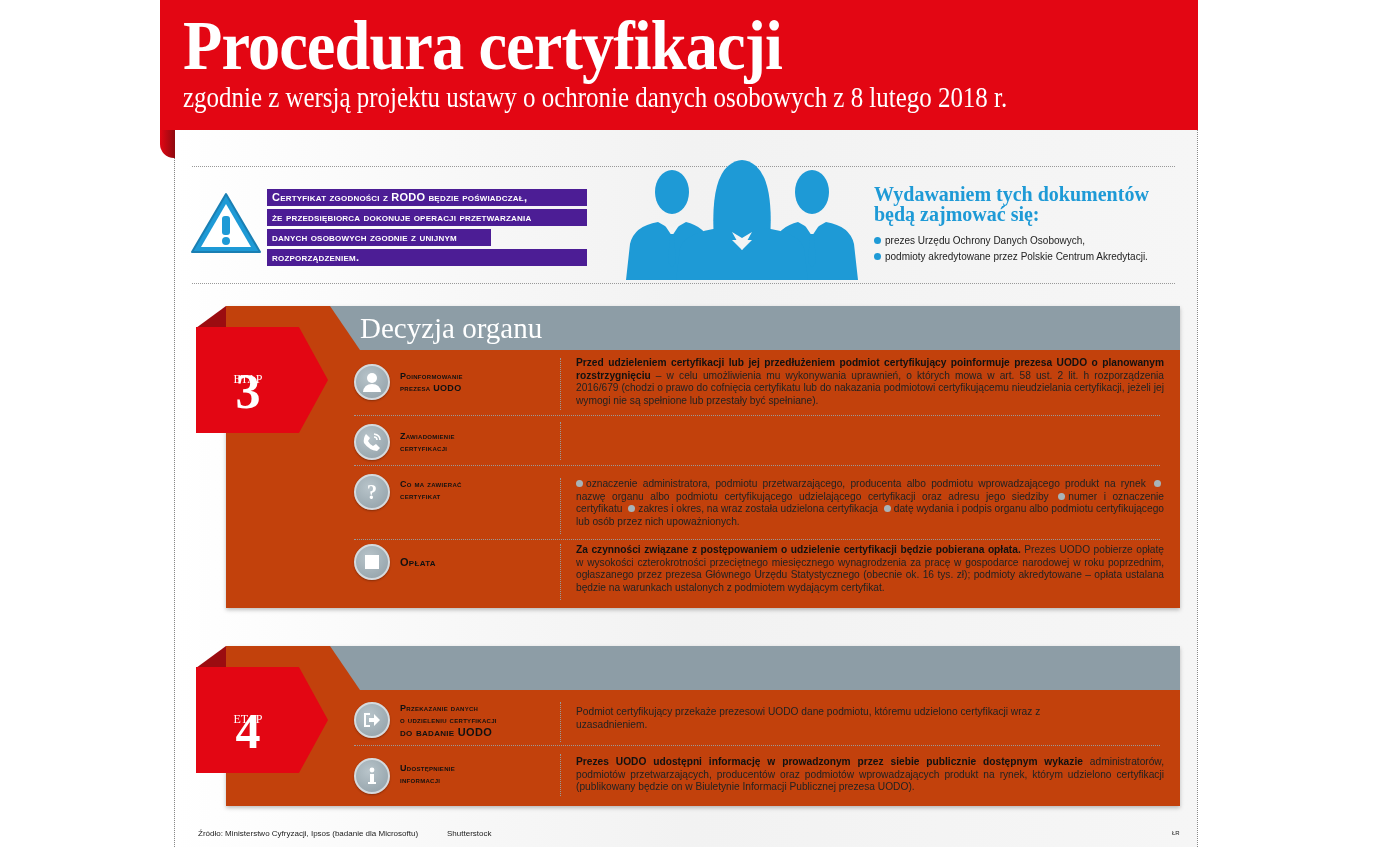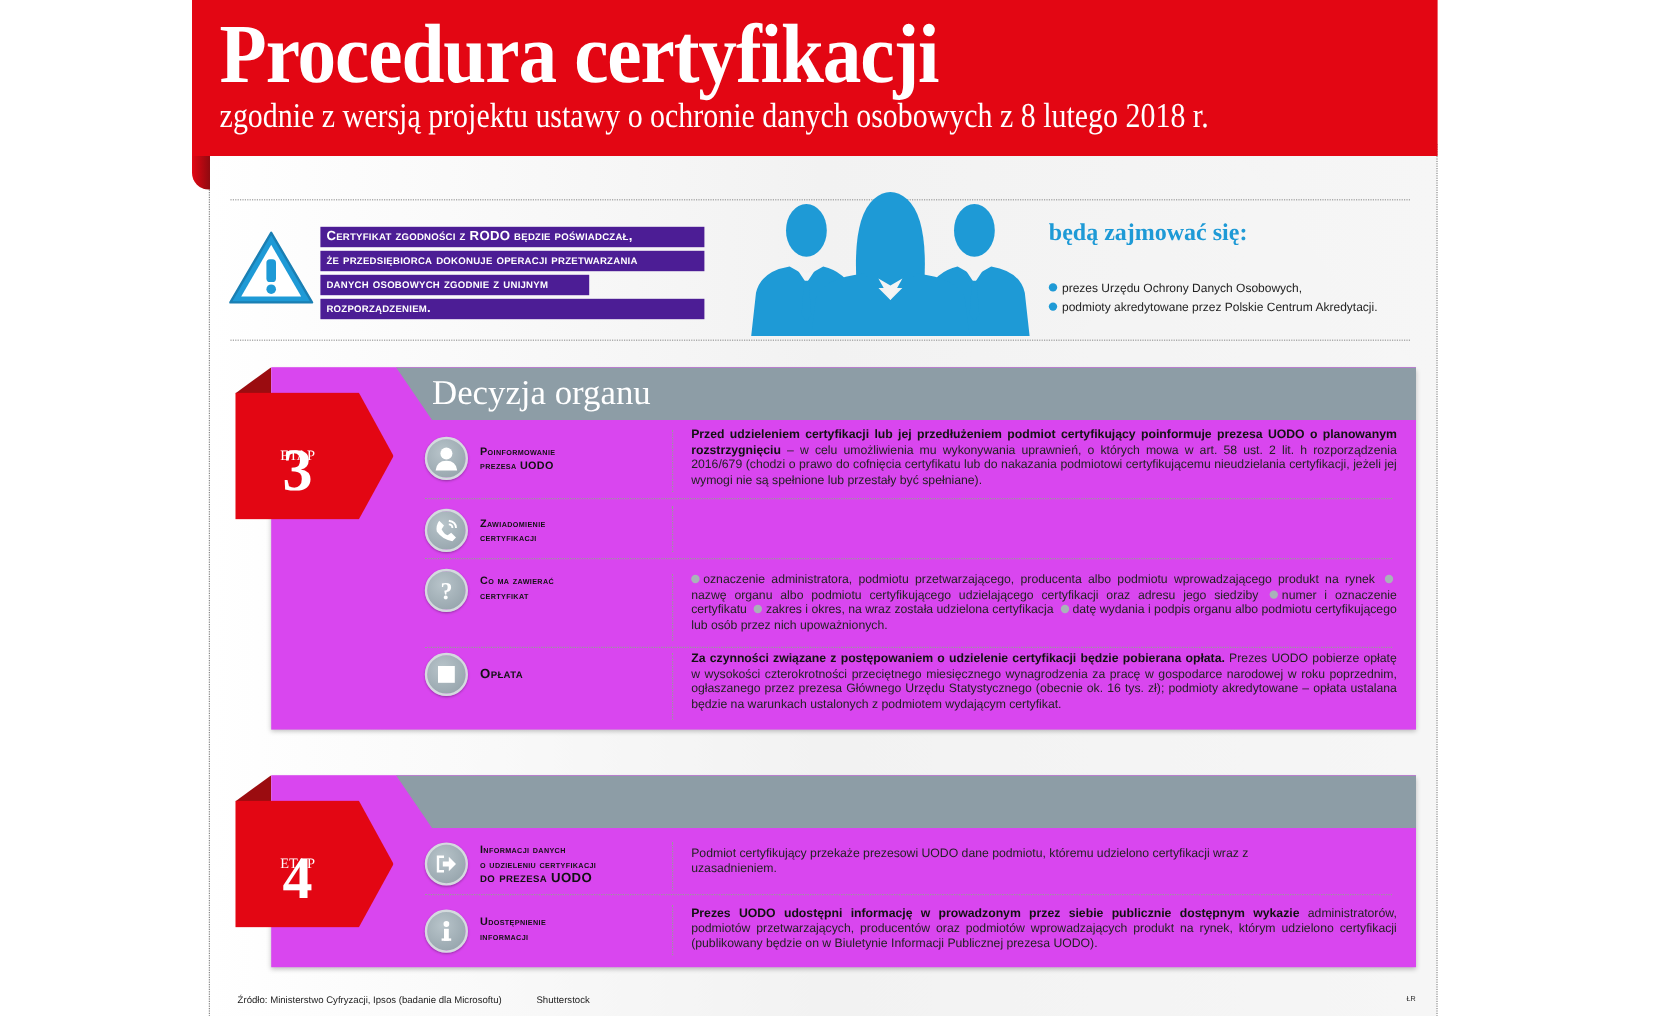--- a/index.html
+++ b/index.html
@@ -47,21 +47,21 @@
   .people { position: absolute; left: 624px; top: 152px; width: 236px; height: 128px; }
   .issuers-title {
     position: absolute; left: 874px; top: 184px; color: #1e9ad6;
     font-family: "Liberation Serif", serif; font-weight: bold; font-size: 20px; line-height: 20px;
   }
   .issuers-list { position: absolute; left: 874px; top: 233px; list-style: none; }
   .issuers-list li { font-size: 10px; line-height: 16px; color: #222; white-space: nowrap; }
   .dot-blue { display: inline-block; width: 7px; height: 7px; border-radius: 50%; background: #1e9ad6; margin-right: 4px; vertical-align: 0px; }
 
   .stage {
-    position: absolute; left: 226px; width: 954px; background: #d946ef;
+    position: absolute; left: 226px; width: 954px; background: #c2410c;
     box-shadow: 0 2px 4px rgba(0,0,0,0.25);
   }
   .stage-head {
     position: absolute; left: 104px; top: 0; right: 0; height: 44px; background: #8d9da6;
     clip-path: polygon(0 0, 100% 0, 100% 100%, 30px 100%);
   }
   .stage-title {
     position: absolute; left: 134px; top: 2px; color: #fff;
     font-family: "Liberation Serif", serif; font-size: 29px; line-height: 40px; white-space: nowrap;
   }
@@ -151,20 +151,21 @@
     <polygon points="108,80 118,98 128,80 118,86"></polygon>
     <polygon points="40,72 48,84 56,72 48,76"></polygon>
     <polygon points="180,72 188,84 196,72 188,76"></polygon>
   </g>
   <g fill="#1e9ad6">
     <polygon points="46,82 50,82 52,110 48,116 44,110"></polygon>
     <polygon points="186,82 190,82 192,110 188,116 184,110"></polygon>
   </g>
 </svg>
 <div class="issuers-title">
+  <div>Wydawaniem tych dokumentów</div>
   <div>będą zajmować się:</div>
 </div>
 <ul class="issuers-list">
   <li><span class="dot-blue"></span><span>prezes Urzędu Ochrony Danych Osobowych,</span></li>
   <li><span class="dot-blue"></span><span>podmioty akredytowane przez Polskie Centrum Akredytacji.</span></li>
 </ul>
 
 <div class="stage" style="top:306px; height:302px;">
   <div class="stage-head"></div>
   <div class="stage-title">Decyzja organu</div>
@@ -250,23 +251,23 @@
   <div class="stage-head"></div>
 
   <div class="row" style="top:48px; height:52px;">
     <div class="row-icon" style="top:8px;">
       <svg viewBox="0 0 22 22">
           <path d="M9,5 L4,5 L4,17 L9,17" stroke="#fff" stroke-width="2" fill="none"></path>
           <polygon points="8,9 13,9 13,5 19,11 13,17 13,13 8,13" fill="#fff"></polygon>
         </svg>
     </div>
     <div class="row-label" style="top:8px; width:160px;">
-      <div>Informacji danych</div>
+      <div>Przekazanie danych</div>
       <div>o udzieleniu certyfikacji</div>
-      <div class="row-label-big">do prezesa UODO</div>
+      <div class="row-label-big">do badanie UODO</div>
     </div>
     <div class="row-vsep" style="top:8px; height:40px;"></div>
     <div class="row-text" style="top:12px; width:480px; text-align:left;">
       <span>Podmiot certyfikujący przekaże prezesowi UODO dane podmiotu, któremu udzielono certyfikacji wraz z uzasadnieniem.</span>
     </div>
     <div class="row-sep"></div>
   </div>
 
   <div class="row" style="top:100px; height:58px;">
     <div class="row-icon" style="top:12px;">

